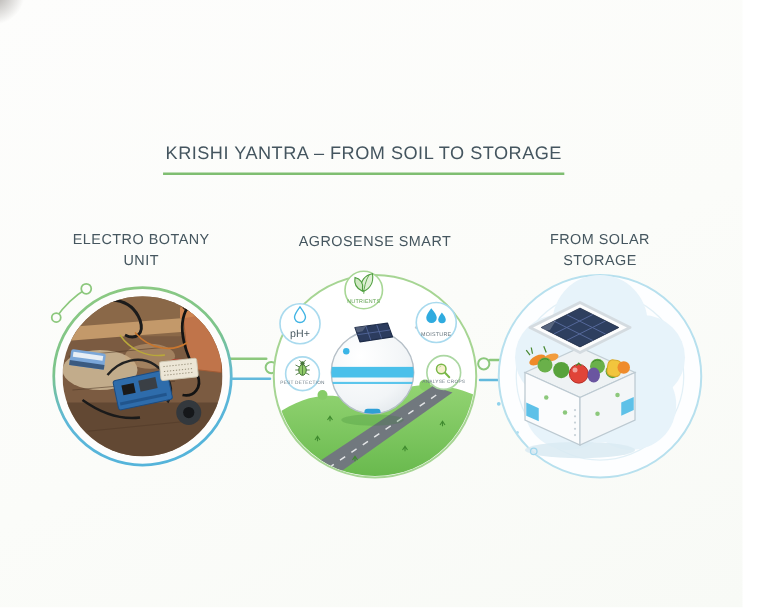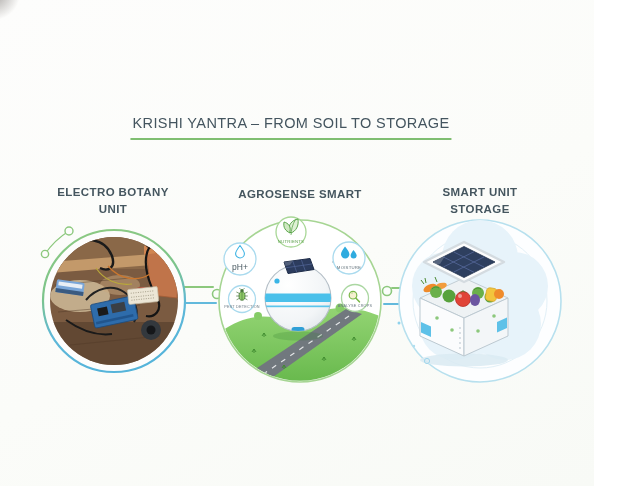--- a/index.html
+++ b/index.html
@@ -14,40 +14,40 @@
       radial-gradient(circle at -6px -6px, rgba(82,76,70,.5), rgba(82,76,70,0) 26px),
       linear-gradient(155deg,#fdfdfc 0%, #fbfcf9 55%, #f8faf6 100%);
   }
   .title{
     position:absolute;top:115px;left:291px;transform:translateX(-50%);
     font-size:14.5px;font-weight:500;letter-spacing:.4px;color:#44555f;
     white-space:nowrap;padding:0 2px 7px 2px;border-bottom:2px solid #7fbe71;
   }
   .section-header{
     position:absolute;width:180px;text-align:center;
-    font-size:11.5px;font-weight:700;letter-spacing:.4px;line-height:17px;
+    font-size:11.5px;font-weight:400;letter-spacing:.4px;line-height:17px;
     color:#45565f;white-space:pre-line;
   }
   #hdr-1{left:23px;top:184px;}
   #hdr-2{left:210px;top:186px;}
   #hdr-3{left:390px;top:184px;}
   svg.scene{position:absolute;left:0;top:0;}
   .sat-caption{font-family:"Liberation Sans","DejaVu Sans",sans-serif;}
 </style>
 </head>
 <body>
 
 <div class="canvas">
 
   <div class="title">KRISHI YANTRA – FROM SOIL TO STORAGE</div>
 
   <div class="section-header" id="hdr-1">ELECTRO BOTANY
 UNIT</div>
   <div class="section-header" id="hdr-2">AGROSENSE SMART</div>
-  <div class="section-header" id="hdr-3">SMART UNIT
+  <div class="section-header" id="hdr-3">FROM SOLAR
 STORAGE</div>
 
   <svg class="scene" width="625" height="486" viewBox="0 0 625 486">
     <defs>
       <linearGradient id="ring1g" x1="0" y1="0" x2="0.25" y2="1">
         <stop offset="0" stop-color="#8fca80"></stop>
         <stop offset="0.45" stop-color="#7cc48b"></stop>
         <stop offset="0.72" stop-color="#5fb8d8"></stop>
         <stop offset="1" stop-color="#55b4da"></stop>
       </linearGradient>

